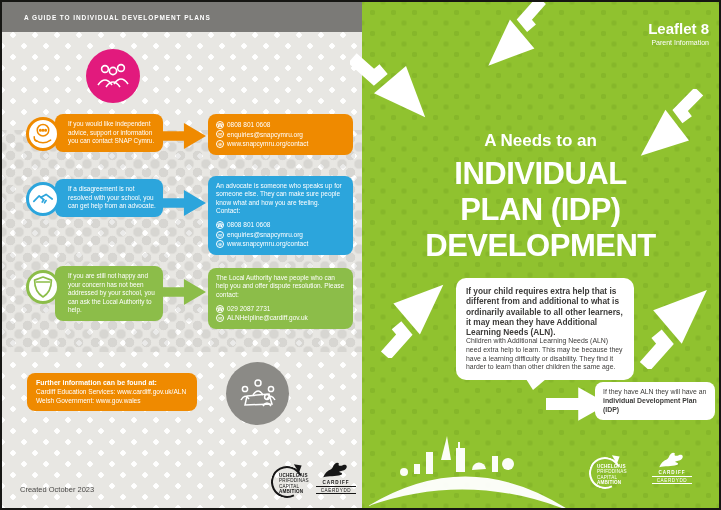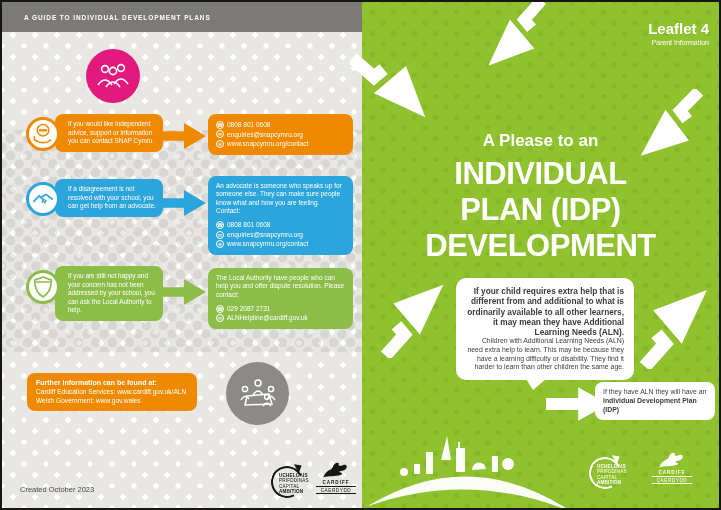--- a/index.html
+++ b/index.html
@@ -80,21 +80,21 @@
   .white-conn{position:absolute;left:184px;top:384px;width:62px;height:36px;color:#fff;}
 
   .leaflet-label{position:absolute;right:10px;top:18px;text-align:right;}
   .l4{font-size:15px;font-weight:bold;}
   .psub{font-size:7px;margin-top:2px;}
   .title-block{position:absolute;left:0;right:0;top:129px;text-align:center;font-weight:bold;}
   .t1{font-size:17px;margin-bottom:5px;}
   .t2{font-size:31px;line-height:36px;letter-spacing:-.5px;}
 
   .bubble{position:absolute;left:94px;top:276px;width:178px;background:#fff;border-radius:10px;
-    padding:8px 10px;box-sizing:border-box;color:var(--ink);text-align:right;}
+    padding:8px 10px;box-sizing:border-box;color:var(--ink);}
   .bubble:after{content:"";position:absolute;left:70px;bottom:-10px;width:0;height:0;
     border-left:7px solid transparent;border-right:13px solid transparent;border-top:11px solid #fff;}
   .bb{font-weight:bold;font-size:8.3px;line-height:10.3px;}
   .bt{font-size:6.9px;line-height:8.6px;margin-top:3px;}
   .callout{position:absolute;left:233px;top:380px;width:120px;background:#fff;border-radius:8px;
     padding:6px 8px;box-sizing:border-box;color:var(--ink);font-size:6.9px;line-height:8.8px;}
   .skyline{position:absolute;left:6px;top:424px;width:204px;height:86px;fill:rgba(255,255,255,.96);}
   .ca-logo.light{left:226px;top:452px;color:#fff;}
   .cardiff-logo.light{left:290px;top:447px;color:#fff;}
 </style>
@@ -270,26 +270,26 @@
     <svg class="zig a4" viewBox="0 0 100 100">
       <path d="M20,97 L44,70 L34,58"></path>
         <polygon points="30,30 94,6 64,70"></polygon>
       </svg>
     <svg class="zig a5" viewBox="0 0 100 100">
       <path d="M20,97 L44,70 L34,58"></path>
         <polygon points="30,30 94,6 64,70"></polygon>
       </svg>
 
     <div class="leaflet-label">
-      <div class="l4">Leaflet 4</div>
+      <div class="l4">Leaflet 8</div>
       <div class="psub">Parent Information</div>
     </div>
 
     <div class="title-block">
-      <div class="t1">A Please to an</div>
+      <div class="t1">A Needs to an</div>
       <div class="t2">INDIVIDUAL</div>
       <div class="t2">PLAN (IDP)</div>
       <div class="t2">DEVELOPMENT</div>
     </div>
 
     <div class="bubble">
       <p class="bb">If your child requires extra help that is different from and additional to what is ordinarily available to all other learners, it may mean they have Additional Learning Needs (ALN).</p>
       <p class="bt">Children with Additional Learning Needs (ALN) need extra help to learn. This may be because they have a learning difficulty or disability. They find it harder to learn than other children the same age.</p>
     </div>
 

